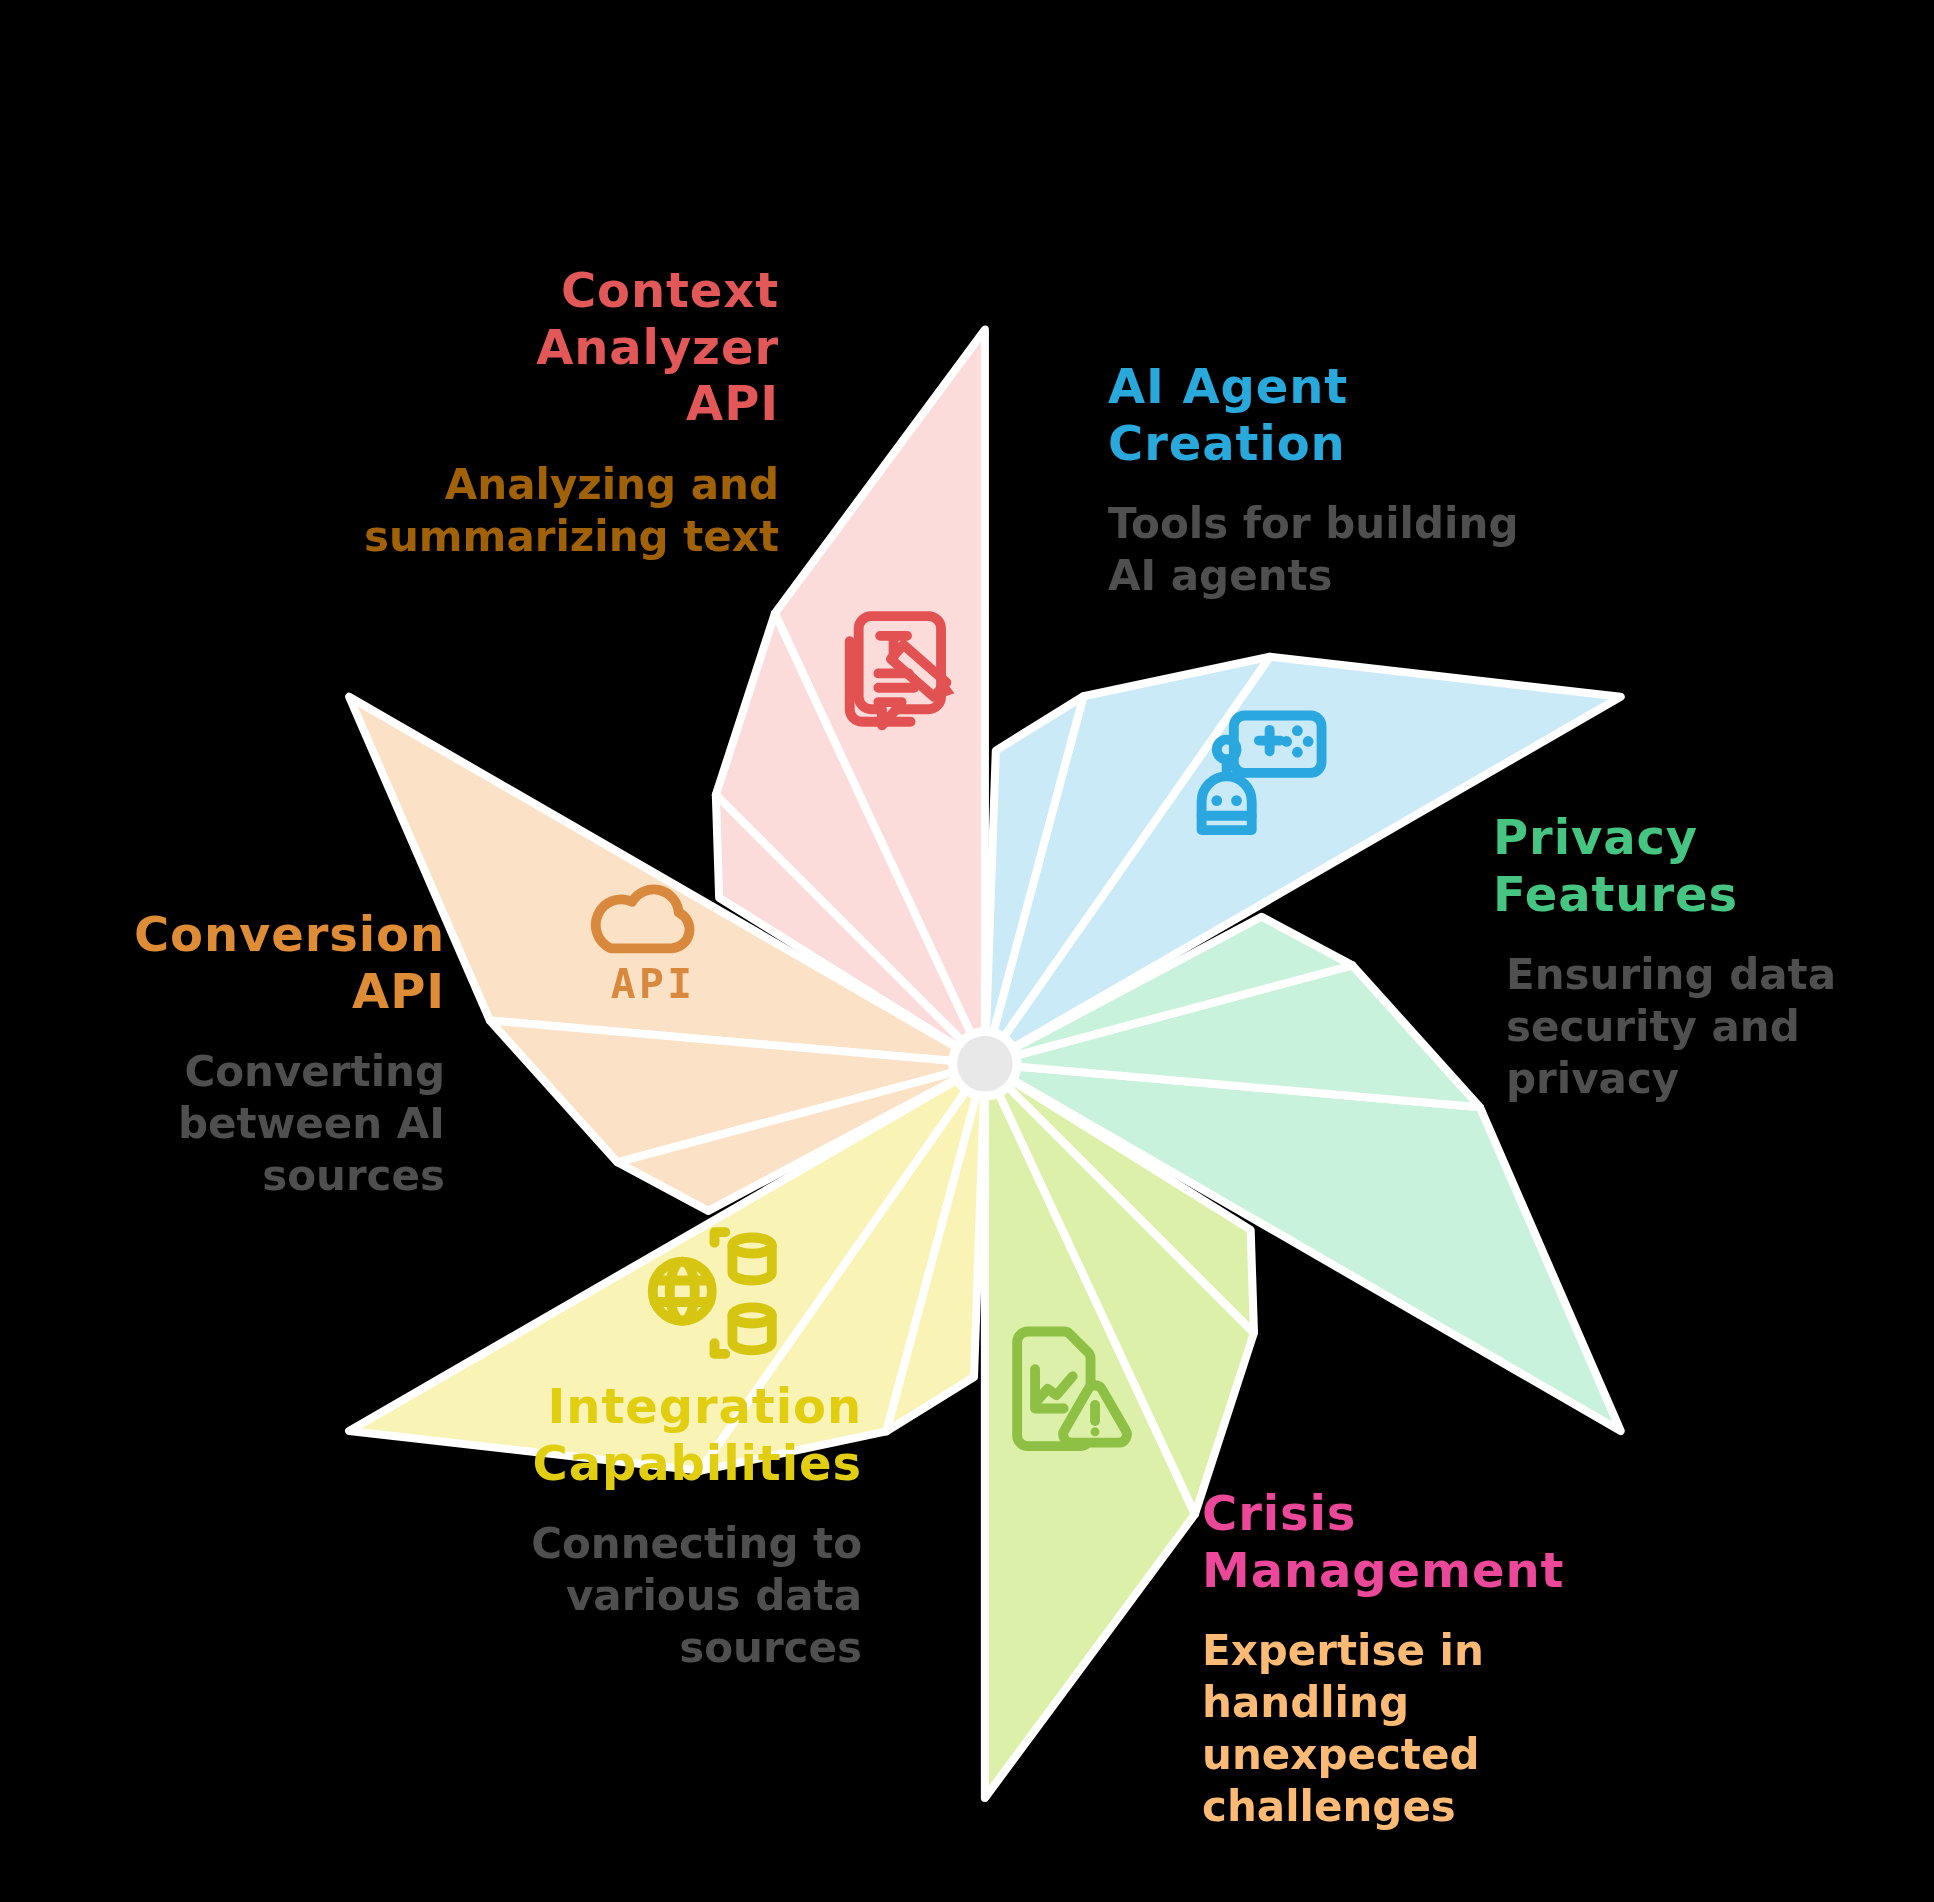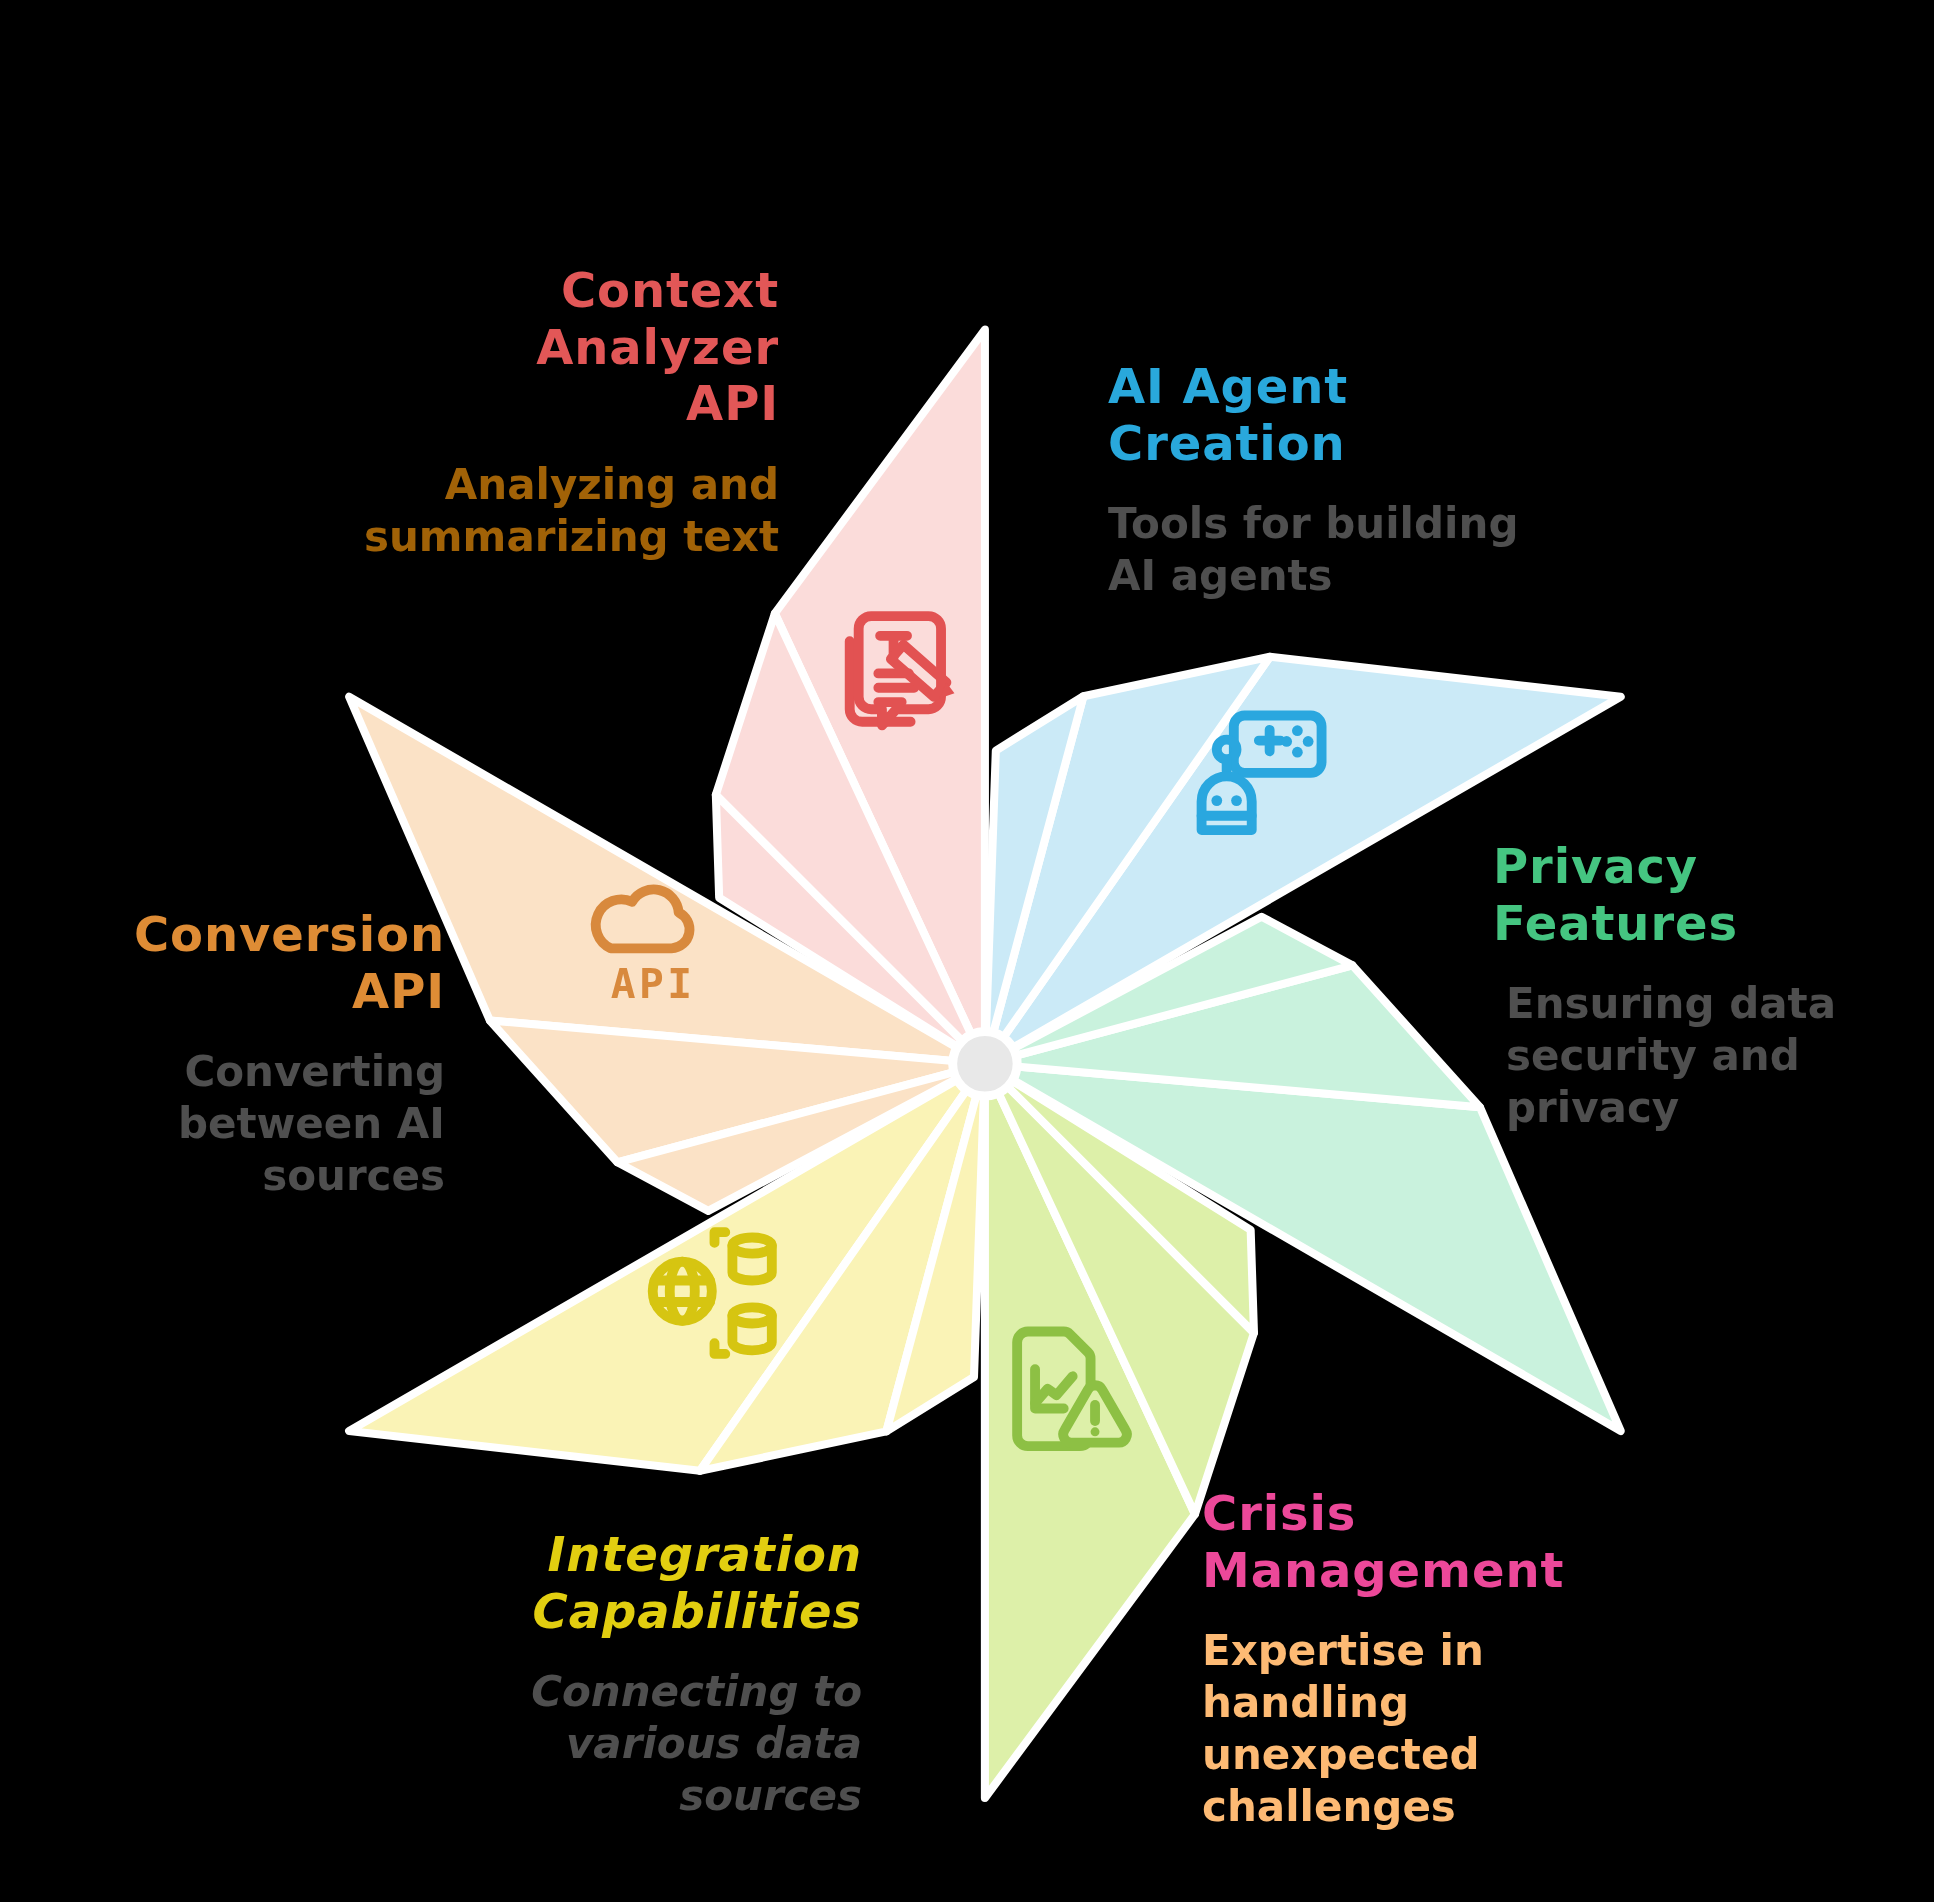--- a/index.html
+++ b/index.html
@@ -28,23 +28,23 @@
     margin:27px 0 0 0;
     font-size:42px;
     font-weight:600;
     line-height:1.24;
     white-space:pre-line;
   }
   .align-right{text-align:right;}
   .align-left{text-align:left;}
   .pos-context{right:1155px;top:262px;}
   .pos-ai{left:1108px;top:358px;}
-  .pos-privacy{left:1493px;top:838px;}
+  .pos-privacy{left:1493px;top:809px;}
   .pos-crisis{left:1202px;top:1485px;}
-  .pos-integration{right:1072px;top:1526px;font-style:italic;}
+  .pos-integration{right:1072px;top:1378px;}
   .pos-conversion{right:1489px;top:906px;}
   .cloud-api-text{
     font-family:"DejaVu Sans Mono",monospace;
     font-size:46px;
     font-weight:700;
     letter-spacing:4px;
   }
 </style>
 </head>
 <body>

